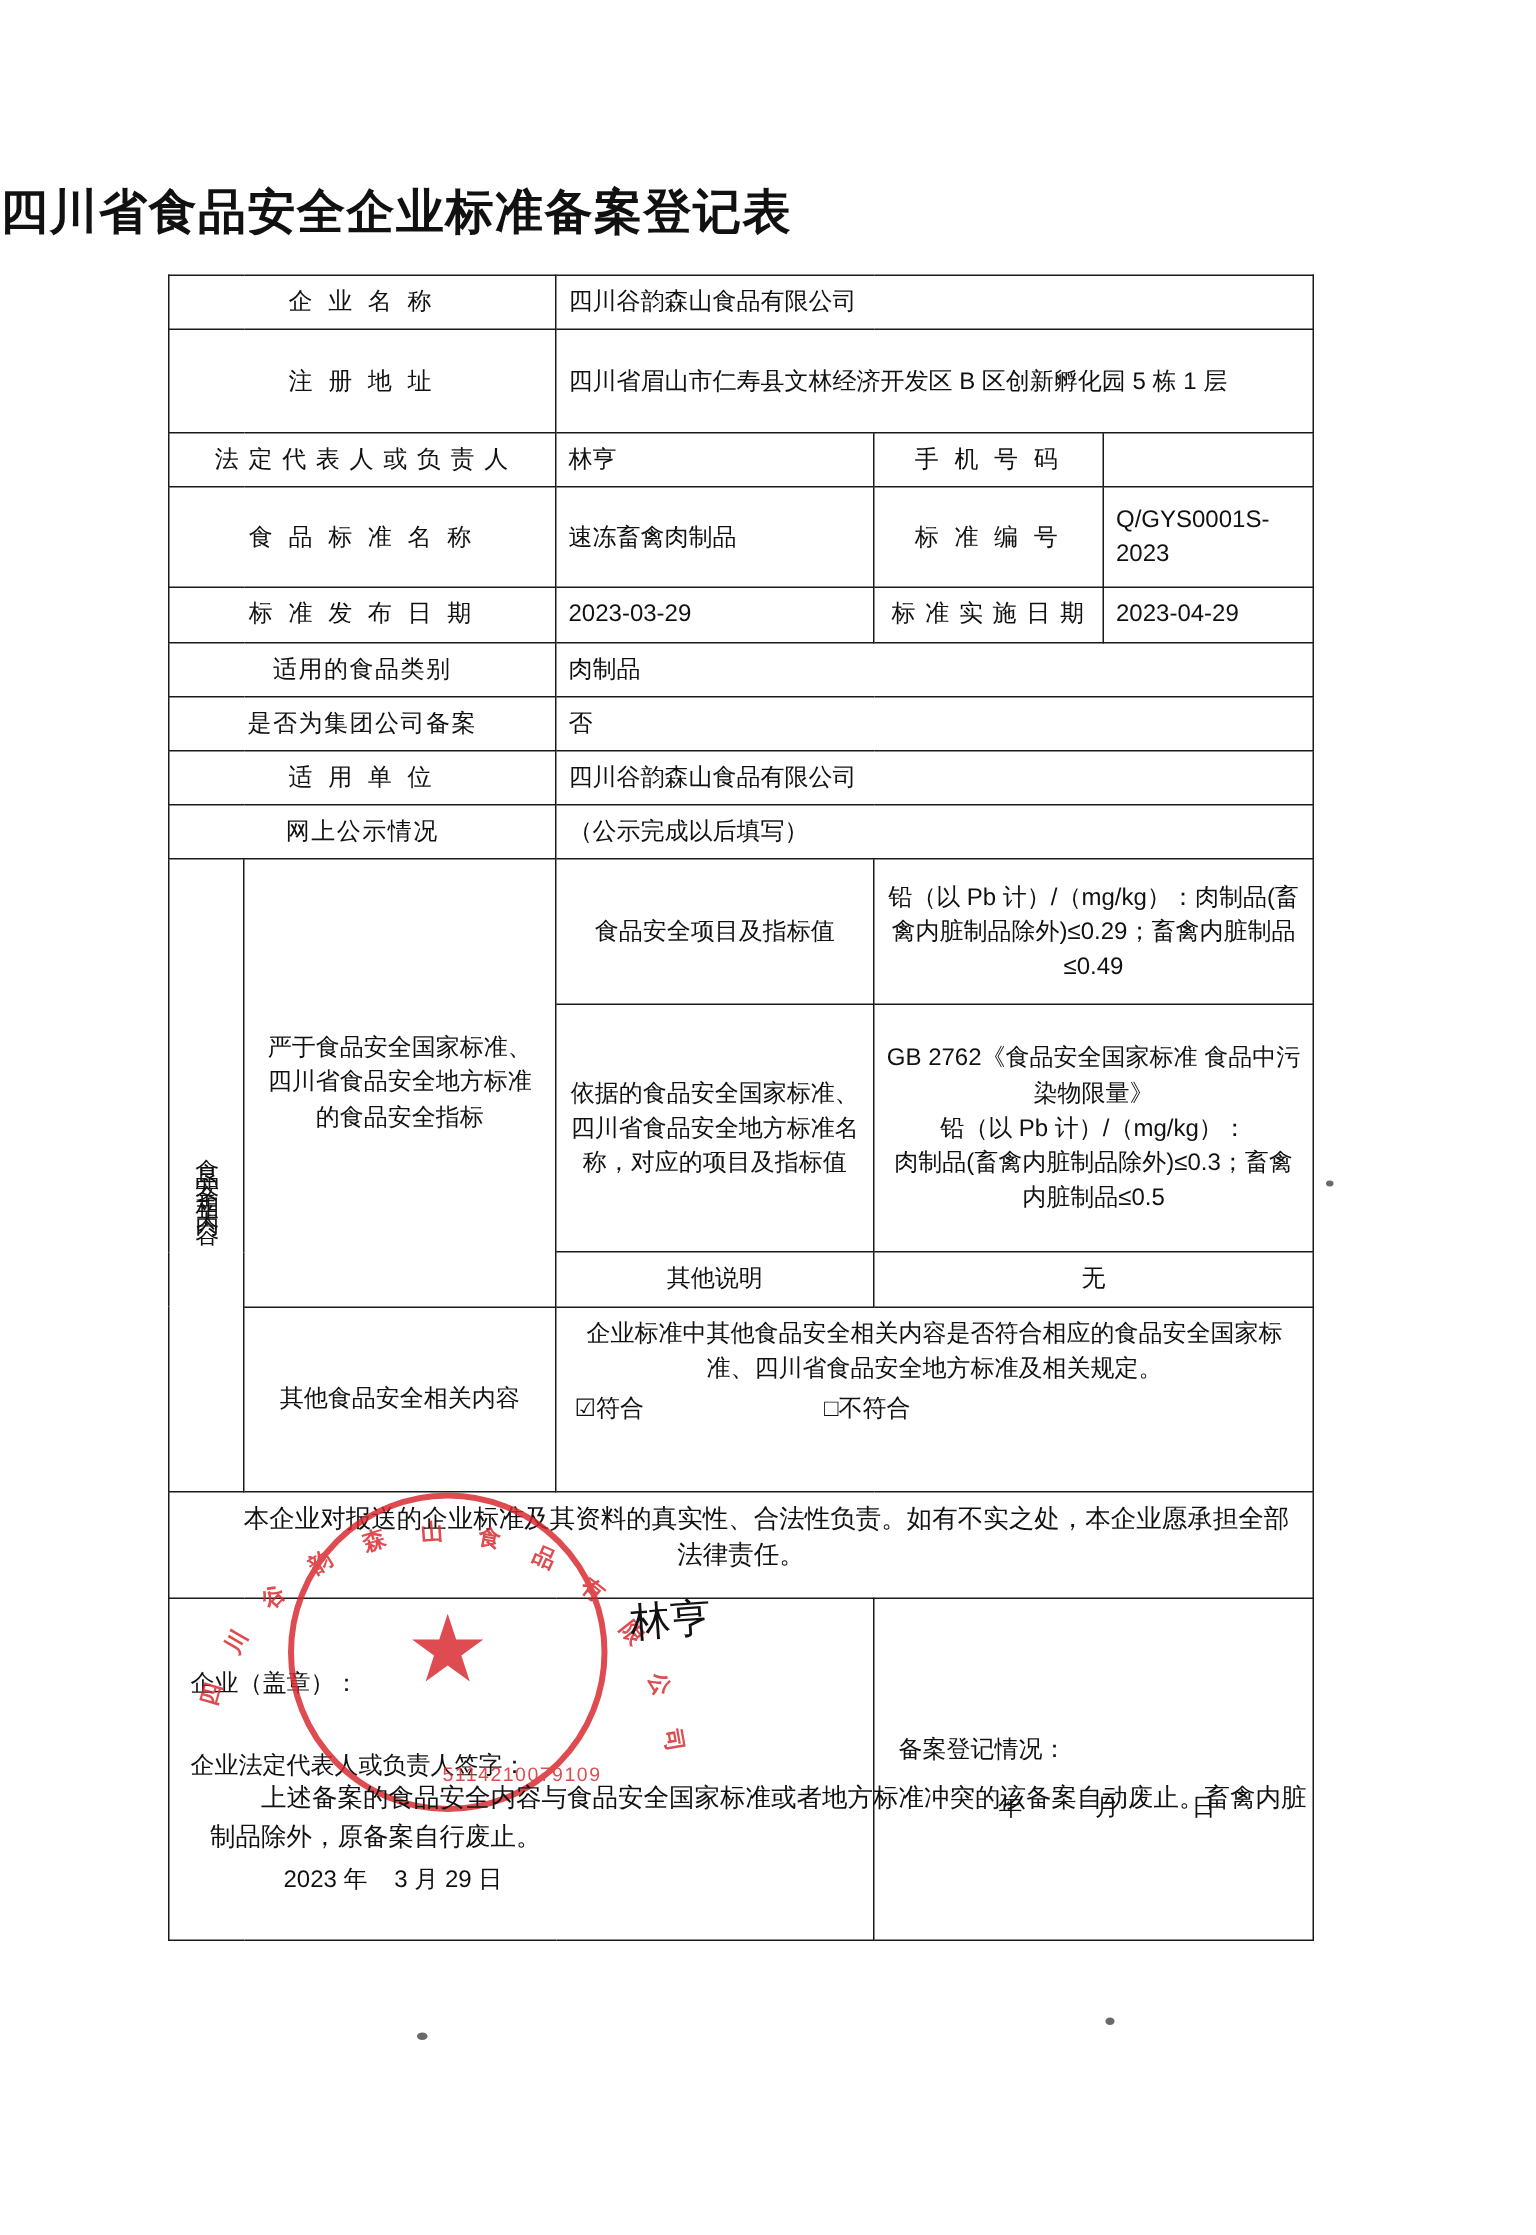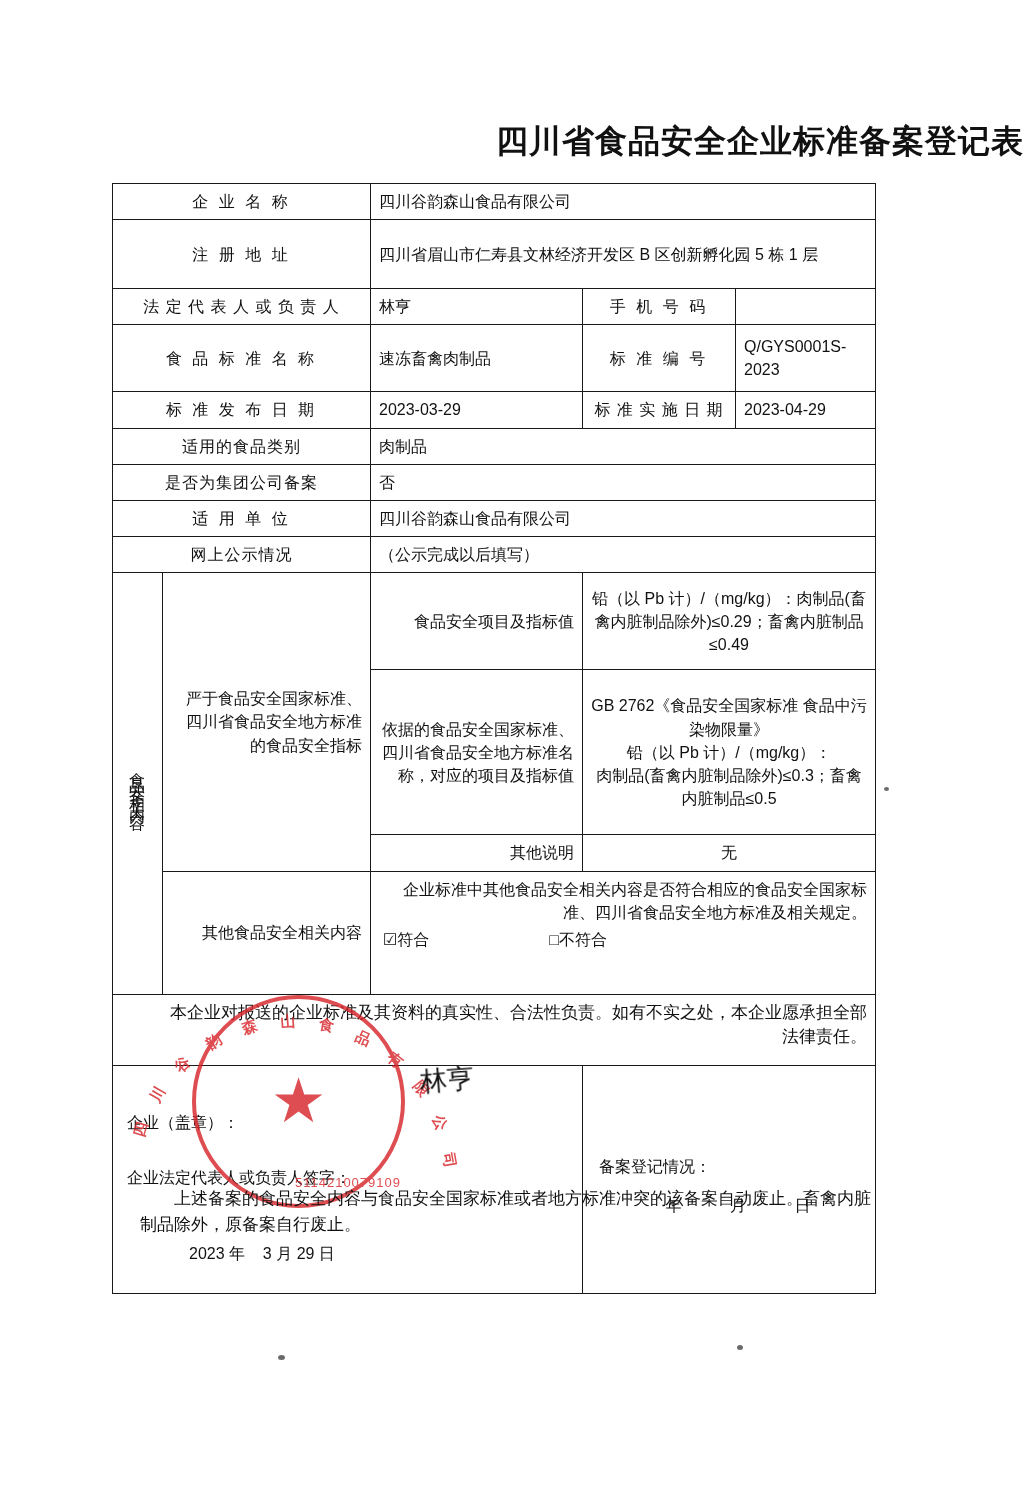--- a/index.html
+++ b/index.html
@@ -19,21 +19,21 @@
     position: relative;
     width: 1024px;
     height: 1490px;
     box-sizing: border-box;
   }
   .doc-title {
     position: absolute;
     top: 120px;
     left: 0;
     width: 1024px;
-    text-align: right;
+    text-align: left;
     font-size: 32px;
     font-weight: bold;
     letter-spacing: 1px;
   }
   table.main {
     position: absolute;
     top: 183px;
     left: 112px;
     width: 763px;
     border-collapse: collapse;
@@ -66,21 +66,21 @@
     line-height: 1.9;
     width: 22px;
   }
   .vlabel span {
     display: block;
   }
   .indent {
     text-indent: 2em;
   }
   .cell-block {
-    text-align: right;
+    text-align: center;
   }
   .cell-center {
     text-align: center;
   }
   .checkline {
     display: flex;
     gap: 120px;
     padding-left: 4px;
     margin-top: 4px;
   }

